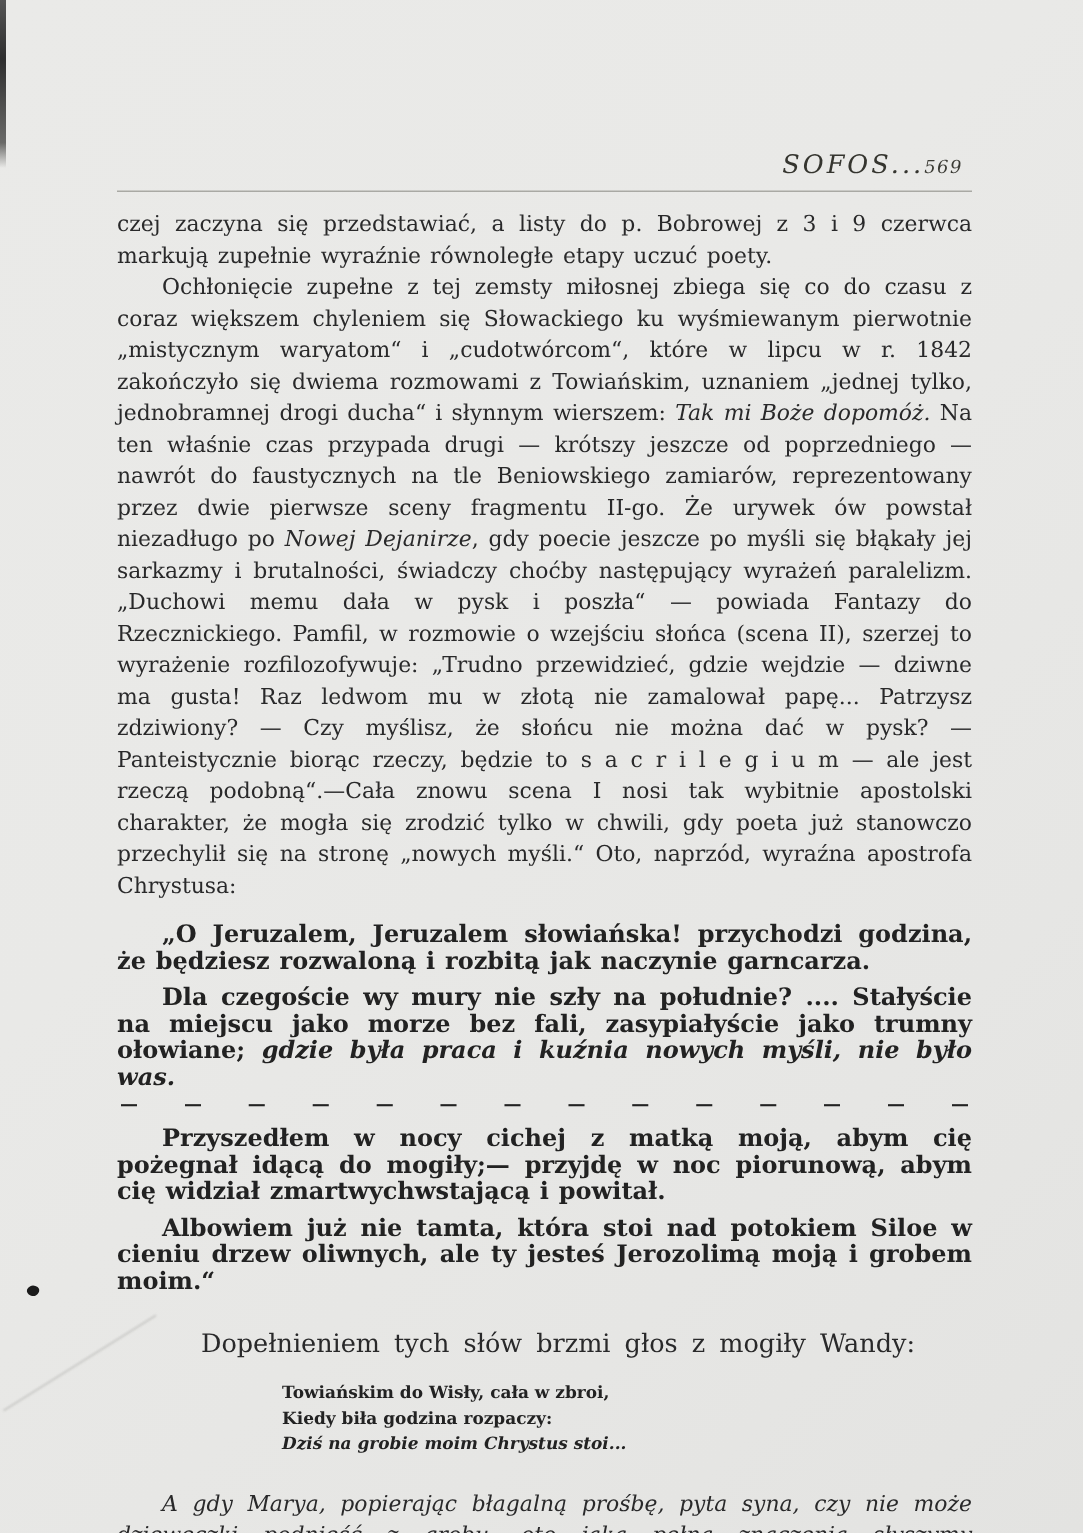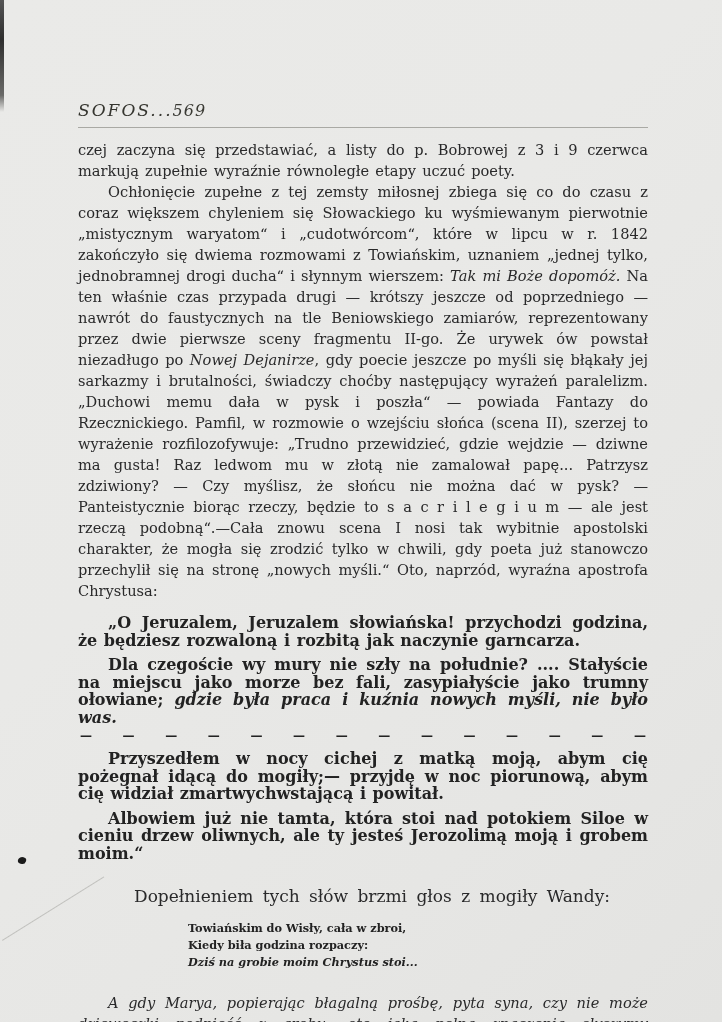--- a/index.html
+++ b/index.html
@@ -15,27 +15,27 @@
   
   .edge-sliver{
     position:absolute;left:0;top:0;width:4px;height:112px;
     background:linear-gradient(to bottom,#555 0%,#2e2e2e 35%,#6a6a68 85%,rgba(120,120,118,0) 100%);
   }
   .page{
     position:absolute;left:78px;top:100px;width:570px;
     color:#262624;
   }
   .header{
-    display:flex;justify-content:flex-start;align-items:baseline;
+    display:flex;justify-content:flex-end;align-items:baseline;
   }
   .running-title{
     font-style:italic;font-size:17px;letter-spacing:2px;color:#35352f;
   }
   .page-number{
-    font-style:italic;font-size:16px;letter-spacing:1px;color:#3a3a34;
+    font-style:italic;font-size:12px;letter-spacing:1px;color:#3a3a34;
     padding-right:6px;
   }
   .header-rule{
     border:none;border-top:1px solid #a9a9a4;margin:7px 0 0 0;height:0;
   }
   .body-text{margin-top:11px;}
   p{margin:0;}
   .body-par{
     font-size:14.6px;line-height:21px;text-align:justify;color:#29292a;
     word-spacing:1.5px;

